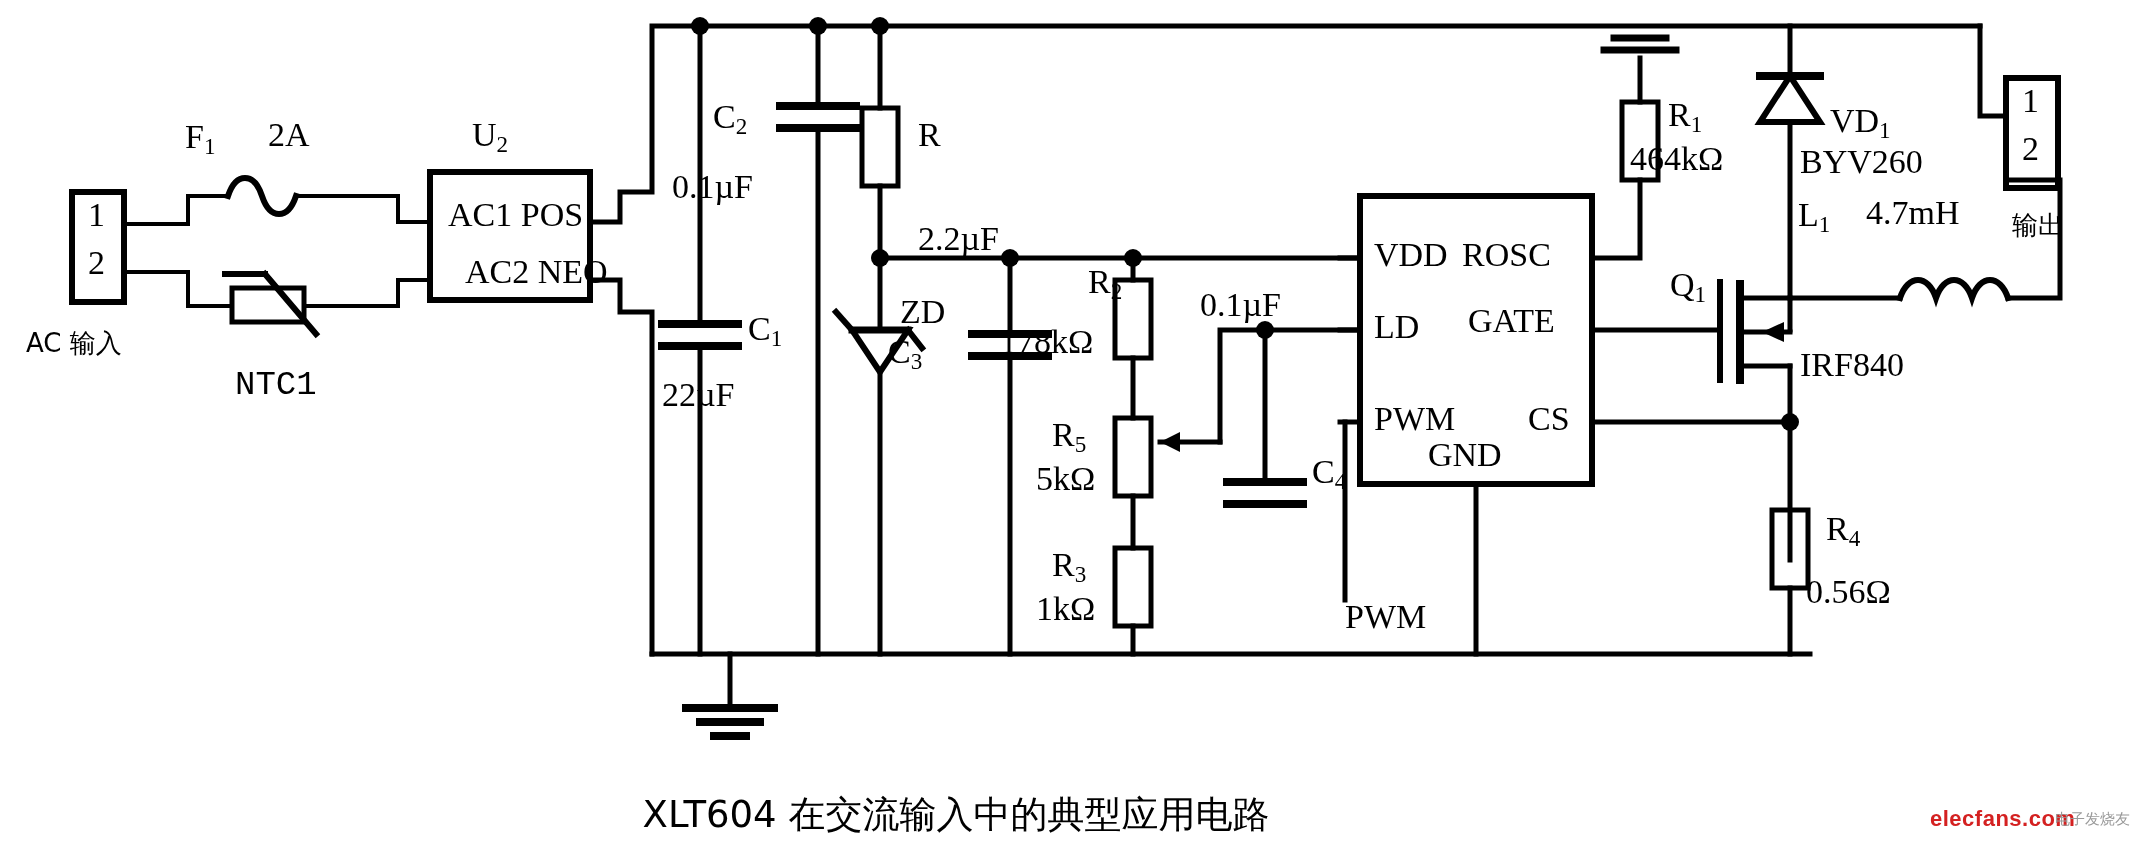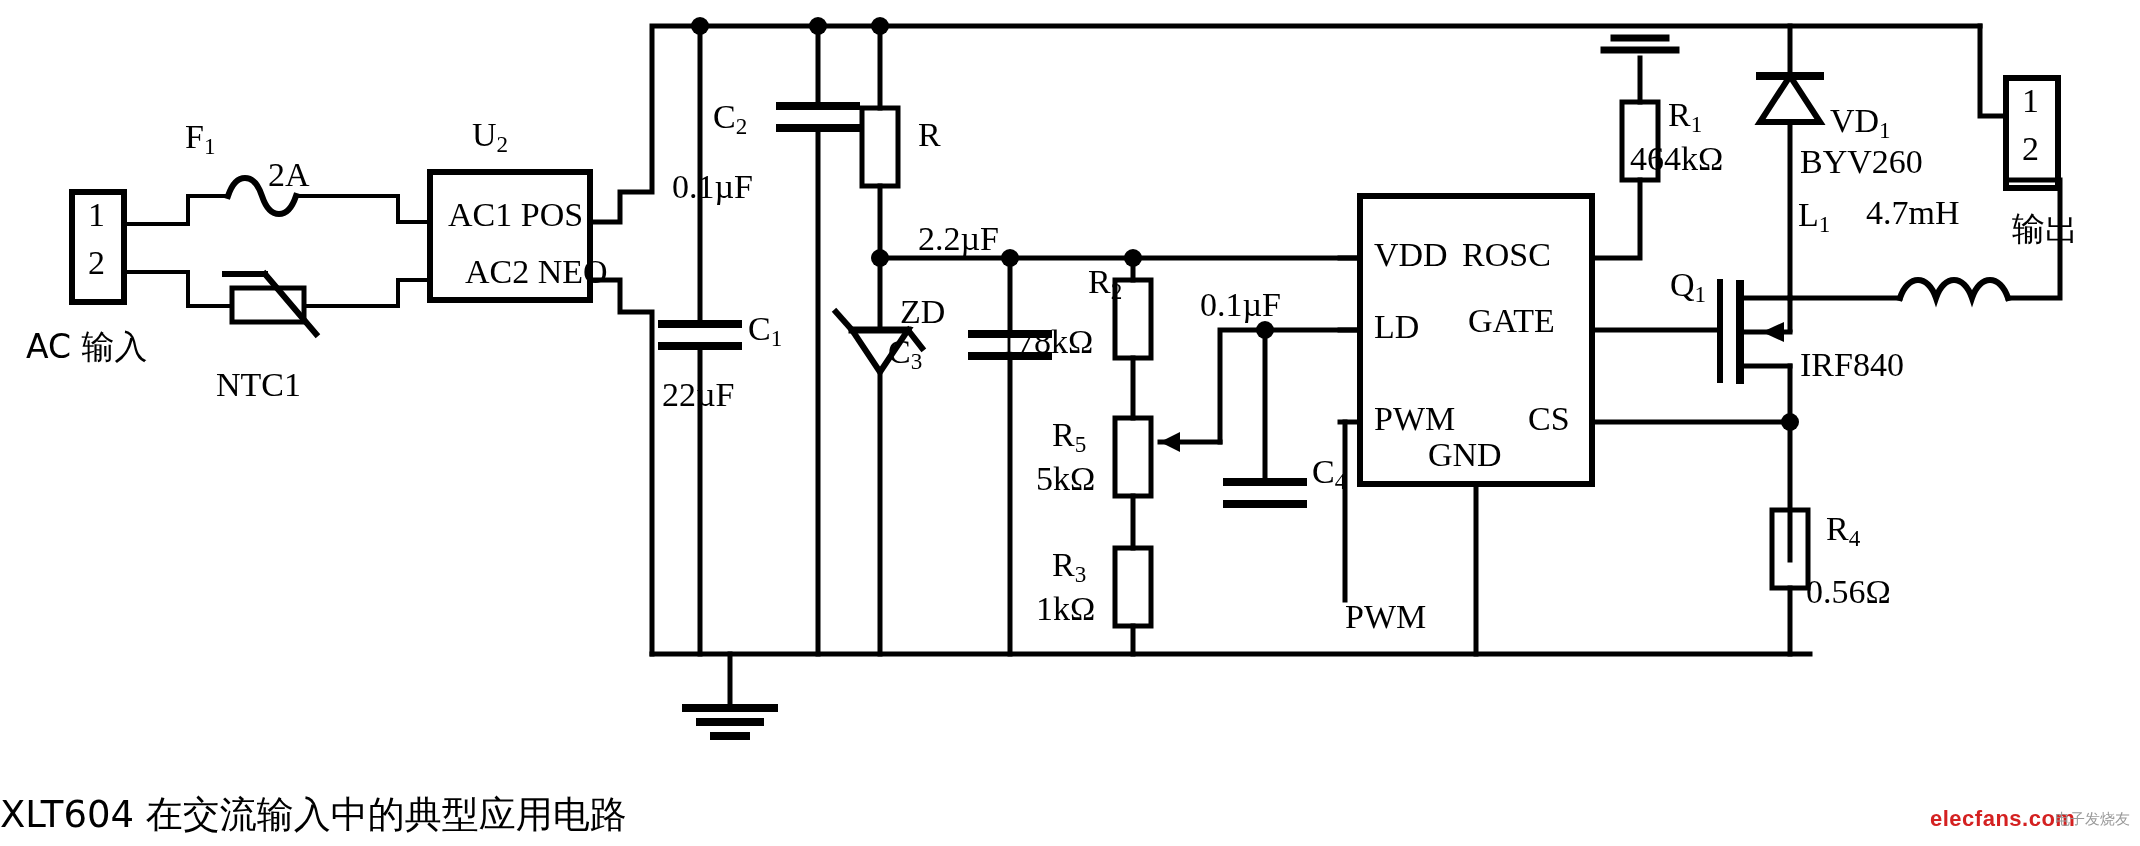--- a/index.html
+++ b/index.html
@@ -31,28 +31,28 @@
     white-space: nowrap;
     line-height: 1;
   }
   .lbl-sz1 { font-size: 34px; }
   .sub {
     font-size: 0.68em;
     vertical-align: -0.28em;
   }
   .cn {
     font-family: "DejaVu Sans", "Liberation Sans", sans-serif;
-    font-size: 33px;
+    font-size: 26px;
   }
   .caption {
     position: absolute;
     left: 0;
     top: 790px;
     width: 1912px;
-    text-align: left;
+    text-align: center;
     font-family: "DejaVu Sans", "Liberation Sans", sans-serif;
     font-size: 37px;
     color: #000000;
   }
   .wm-left {
     position: absolute;
     left: 1930px;
     top: 806px;
     font-family: "Liberation Sans", sans-serif;
     font-size: 22px;
@@ -215,23 +215,23 @@
       <circle cx="818" cy="26" r="9" fill="#000000" stroke="none"></circle>
       <circle cx="880" cy="26" r="9" fill="#000000" stroke="none"></circle>
     </g>
   </svg>
 
   <div class="lbl lbl-sz1" style="left:88px; top:198px;">1</div>
   <div class="lbl lbl-sz1" style="left:88px; top:246px;">2</div>
   <div class="lbl cn" style="left:26px; top:330px;">AC 输入</div>
 
   <div class="lbl lbl-sz1" style="left:185px; top:120px;"><span>F</span><span class="sub">1</span></div>
-  <div class="lbl lbl-sz1" style="left:268px; top:118px;margin-top:40px;">2A</div>
-
-  <div class="lbl lbl-sz1" style="left:216px; top:368px;">NTC1</div>
+  <div class="lbl lbl-sz1" style="left:268px; top:118px;">2A</div>
+
+  <div class="lbl lbl-sz1" style="left:235px; top:368px;font-family:Liberation Mono, monospace;">NTC1</div>
 
   <div class="lbl lbl-sz1" style="left:472px; top:118px;"><span>U</span><span class="sub">2</span></div>
   <div class="lbl lbl-sz1" style="left:448px; top:198px;">AC1 POS</div>
   <div class="lbl lbl-sz1" style="left:465px; top:255px;">AC2 NEO</div>
 
   <div class="lbl lbl-sz1" style="left:748px; top:312px;"><span>C</span><span class="sub">1</span></div>
   <div class="lbl lbl-sz1" style="left:662px; top:378px;">22µF</div>
 
   <div class="lbl lbl-sz1" style="left:713px; top:100px;"><span>C</span><span class="sub">2</span></div>
   <div class="lbl lbl-sz1" style="left:672px; top:170px;">0.1µF</div>

